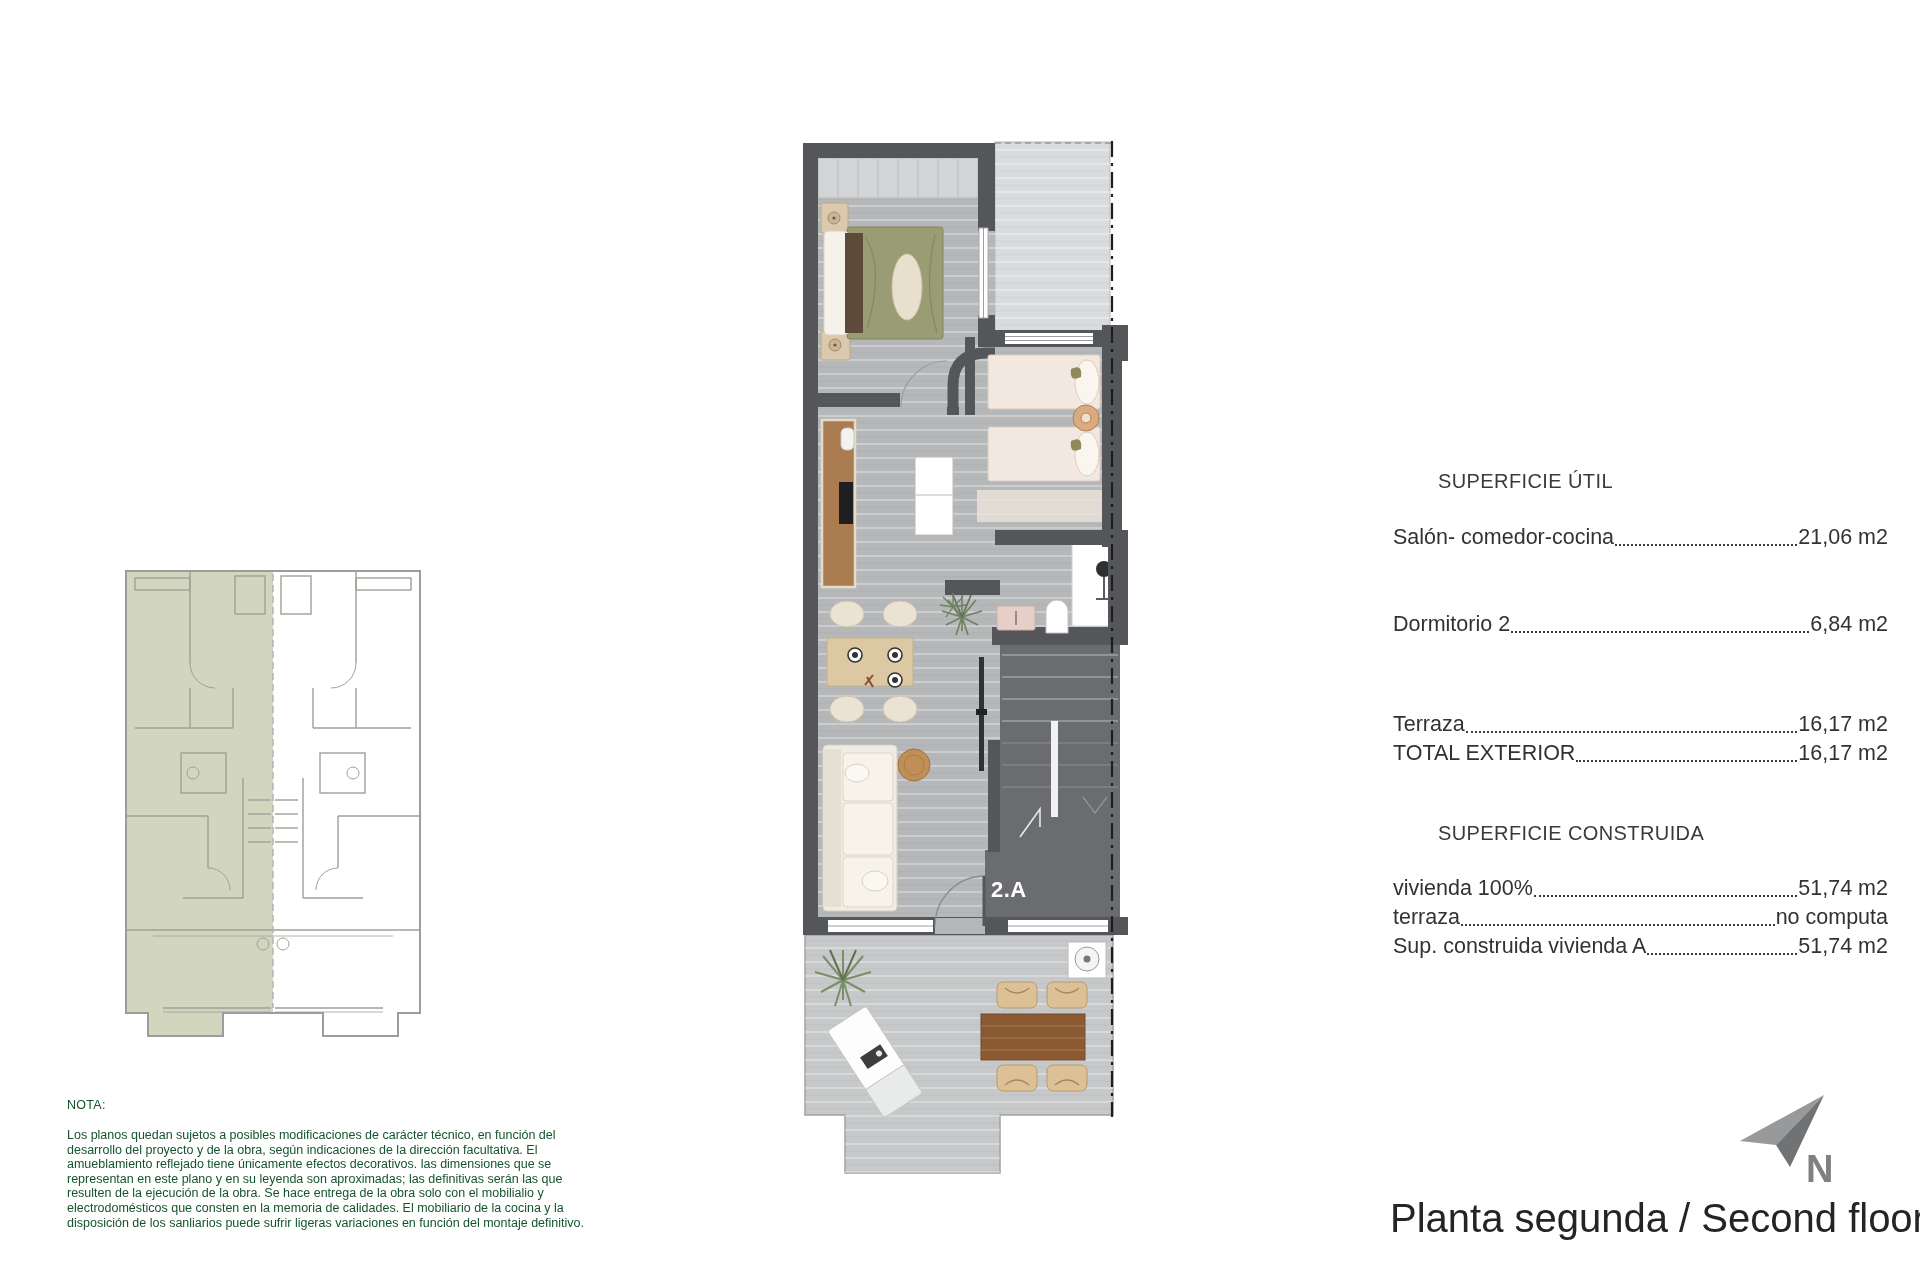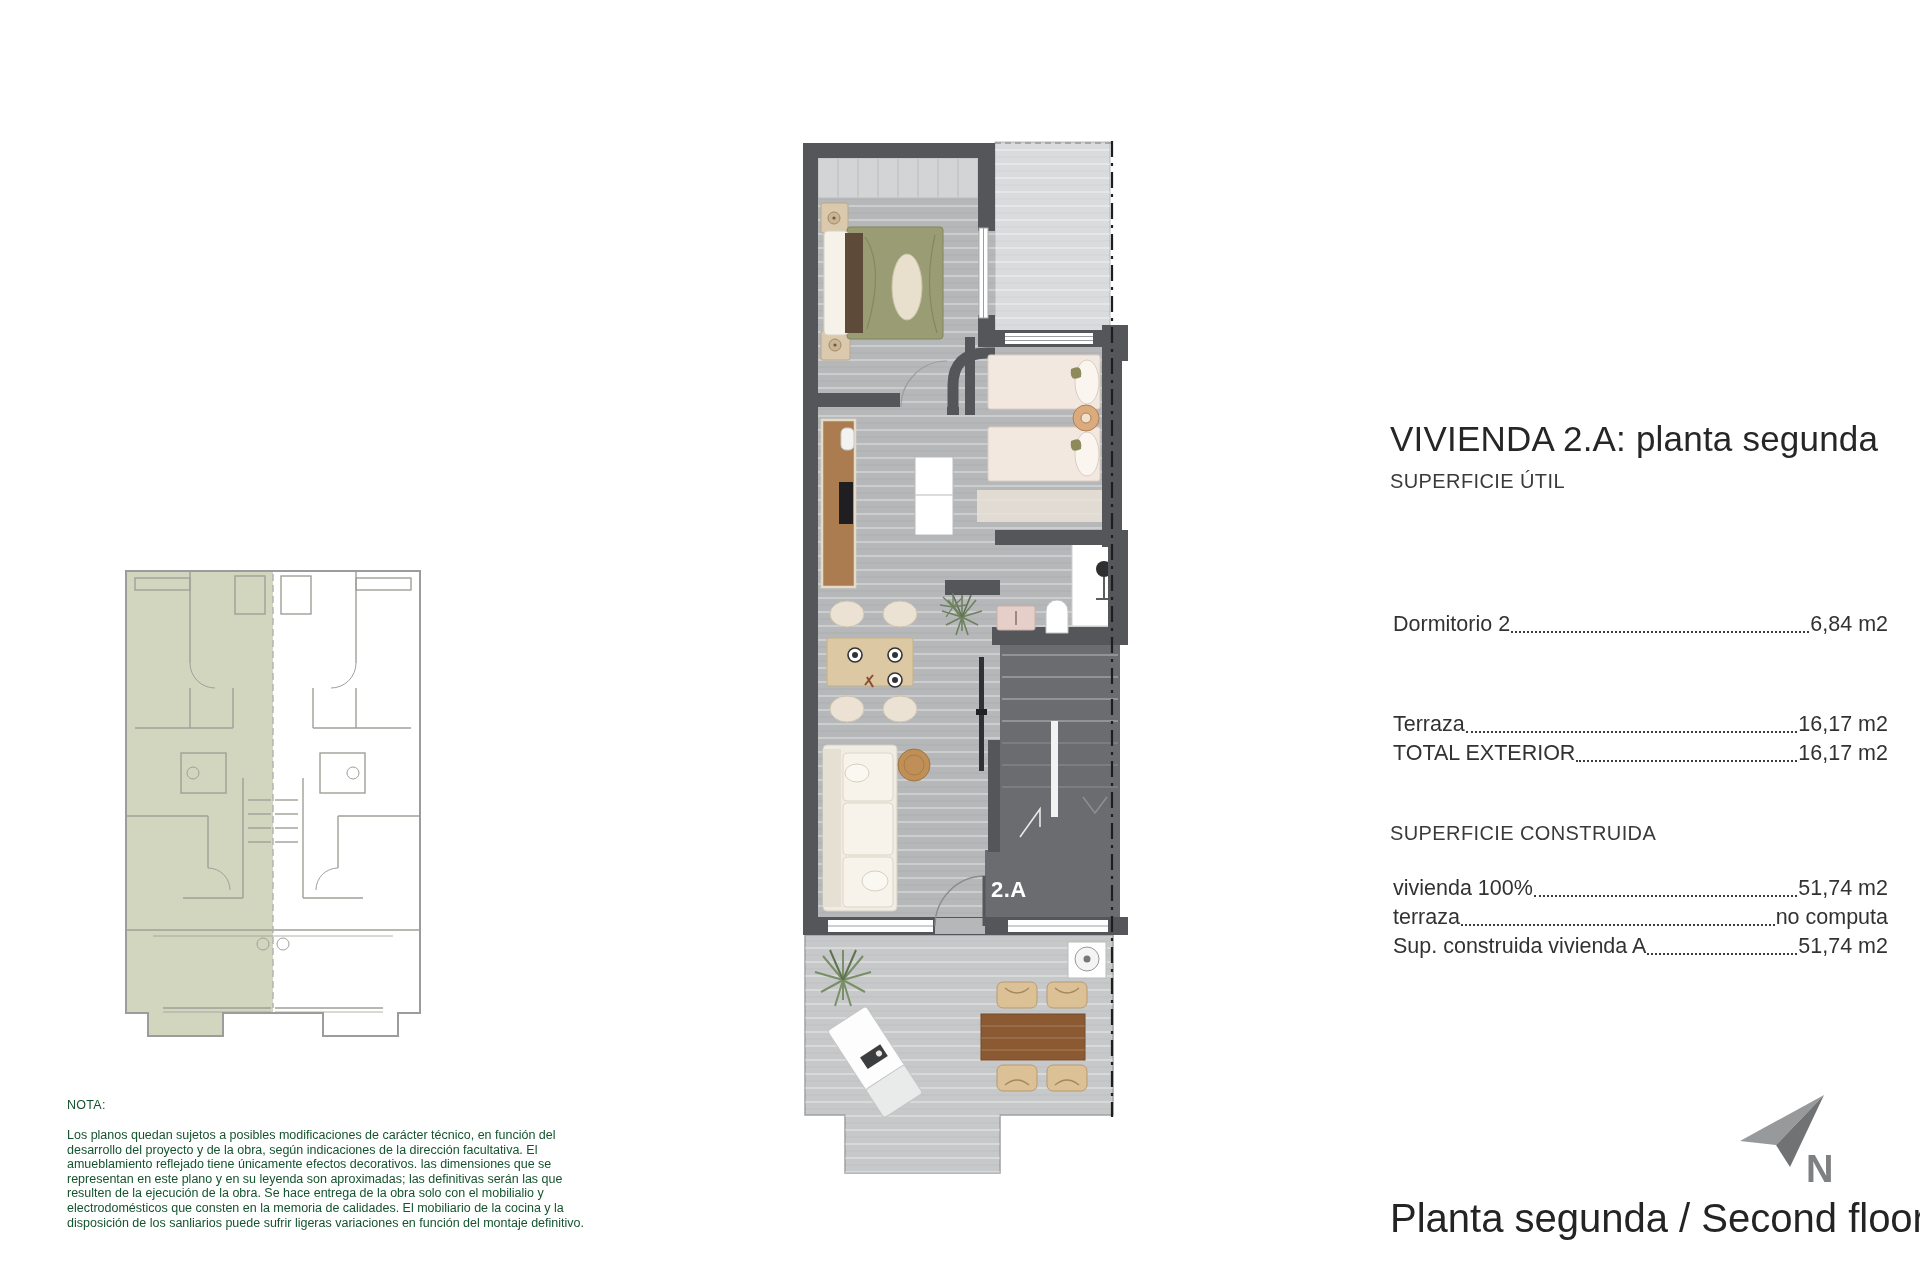--- a/index.html
+++ b/index.html
@@ -2,21 +2,21 @@
 <html><head>
 <meta charset="utf-8">
 <style>
   html,body{margin:0;padding:0;background:#fff;}
   #sheet{position:relative;width:1920px;height:1280px;background:#fff;overflow:hidden;
          font-family:"Liberation Sans",sans-serif;color:#2e2e2e;}
   
   #panel{position:absolute;left:1390px;top:419px;width:498px;height:560px;}
   #panel .abs{position:absolute;left:0;}
   .sheet-title{font-size:35px;font-weight:400;color:#262626;white-space:nowrap;letter-spacing:0.2px;}
-  .sec-heading{font-size:20px;font-weight:400;color:#3a3a3a;letter-spacing:0.4px;white-space:nowrap;}
+  .sec-heading{font-size:20px;font-weight:400;color:#3a3a3a;letter-spacing:0.4px;white-space:nowrap;margin-left:48px;}
   .mrow{position:absolute;left:3px;right:0;display:flex;align-items:flex-end;height:26px;
         font-size:21.5px;color:#323232;}
   .mrow .lbl,.mrow .val{white-space:nowrap;line-height:1.05;}
   .mrow .dots{flex:1;border-bottom:2.6px dotted #3c3c3c;margin:0 1px 3px 1px;}
   
   #floor-caption{position:absolute;left:1390px;top:1196px;font-size:40px;color:#242424;white-space:nowrap;}
   #north-label{position:absolute;left:1806px;top:1148px;font-size:38px;font-weight:bold;color:#7e8082;}
   
   #note{position:absolute;left:67px;top:1098px;width:517px;color:#14532d;}
   #note .nh{font-size:12.5px;margin-bottom:16px;letter-spacing:0.3px;}
@@ -254,23 +254,27 @@
     <g>
       <rect x="273" y="805" width="38" height="36" fill="#ffffff" stroke="#bbbbbb"></rect>
       <circle cx="292" cy="822" r="12" fill="#f4f4f4" stroke="#999999"></circle>
       <circle cx="292" cy="822" r="3.5" fill="#777777"></circle>
     </g>
 
     <path d="M317,4 V980" stroke="#1e1e1e" stroke-width="2.2" stroke-dasharray="16 6 3 6" fill="none"></path>
   </svg>
 
   <div id="panel">
-    <div class="abs sheet-title" style="top:0px">VIVIENDA 2.A: planta segunda</div>
     <div class="abs sec-heading" style="top:51px">SUPERFICIE ÚTIL</div>
 
+    <div class="mrow" style="top:104px">
+      <span class="lbl">Salón- comedor-cocina</span>
+      <span class="dots"></span>
+      <span class="val">21,06 m2</span>
+    </div>
     <div class="mrow" style="top:191px">
       <span class="lbl">Dormitorio 2</span>
       <span class="dots"></span>
       <span class="val">6,84 m2</span>
     </div>
 
 
     <div class="mrow" style="top:291px">
       <span class="lbl">Terraza</span>
       <span class="dots"></span>

